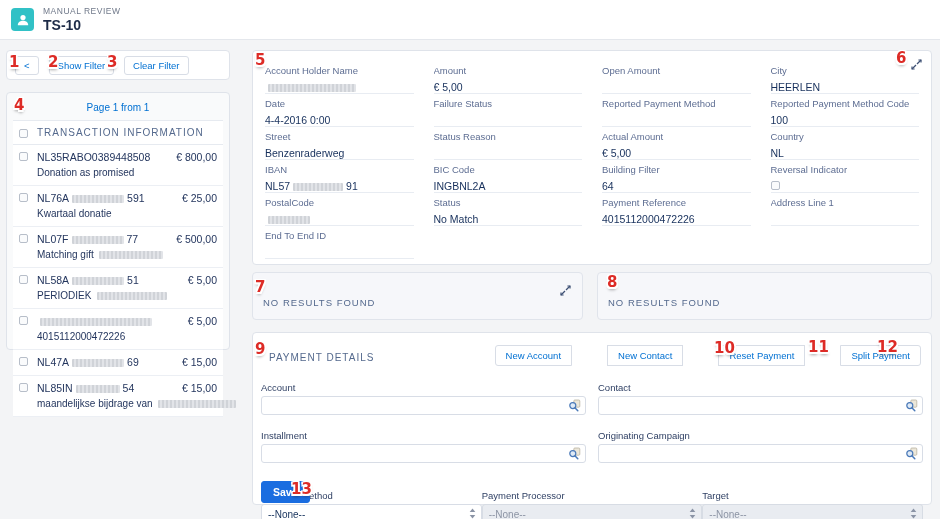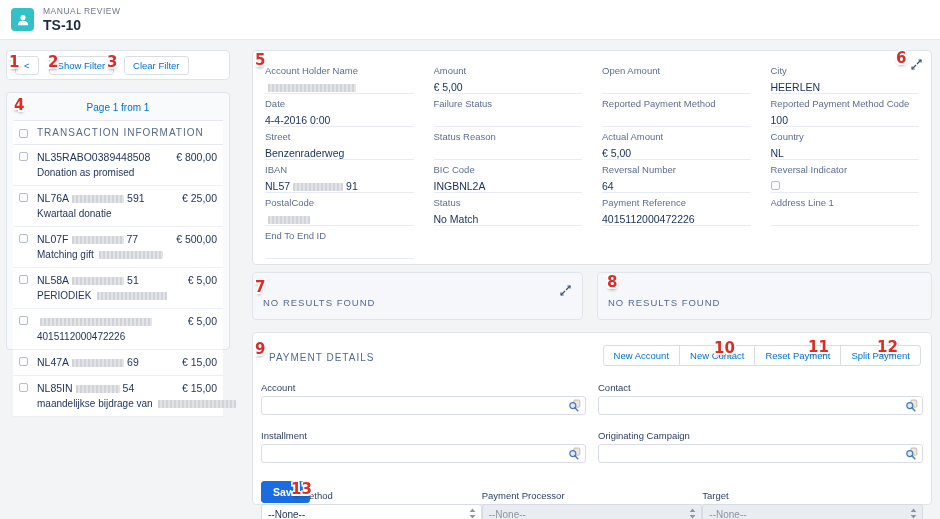--- a/index.html
+++ b/index.html
@@ -51,21 +51,21 @@
   
   .nores { position:absolute; background:#f6f7fa; border:1px solid #e0e4eb; border-radius:4px; }
   .nores-left  { left:252px; top:272px; width:331px; height:48px; }
   .nores-right { left:597px; top:272px; width:335px; height:48px; }
   .nores-label { position:absolute; left:10px; top:24px; font-size:9.5px; letter-spacing:1px; color:#54698d; }
   .nores .expand-btn { top:12px; right:11px; }
 
   
   .pay-panel { left:252px; top:332px; width:680px; height:173px; }
   .pay-title { position:absolute; left:16px; top:19px; font-size:10px; letter-spacing:1px; color:#54698d; }
-  .pay-buttons { position:absolute; right:10px; top:12px; display:flex; }
+  .pay-buttons { position:absolute; right:10px; top:12px; display:flex;gap:36px; }
   .grp-btn { background:#fff; border:1px solid #d8dde6; color:#0070d2; font-size:9.5px;
     padding:4px 10px; margin-left:-1px; font-family:inherit; cursor:pointer; white-space:nowrap; }
   .grp-btn:first-child { border-radius:3px 0 0 3px; margin-left:0; }
   .grp-btn:last-child { border-radius:0 3px 3px 0; }
   .pay-form { position:absolute; left:8px; right:8px; top:46px; }
   .lookups { display:grid; grid-template-columns:1fr 1fr; column-gap:8px; row-gap:6px;gap:12px; }
   .flabel { font-size:9.5px; color:#2e3f63; margin:3px 0 3px; }
   .lookup-box { position:relative; height:19px; border:1px solid #d8dde6; border-radius:3px; background:#fff; }
   .lookup-input { position:absolute; left:0; top:0; width:100%; height:100%; border:none; background:transparent;
     padding:0 22px 0 6px; font-size:10.5px; font-family:inherit; color:#16325c; outline:none; }
@@ -237,21 +237,21 @@
         </div>
         <div class="dcell">
           <div class="dlabel">IBAN</div>
           <div class="dvalue"><span class="seg">NL57</span><span class="redacted" style="width: 50px;"></span><span class="seg">91</span></div>
         </div>
         <div class="dcell">
           <div class="dlabel">BIC Code</div>
           <div class="dvalue"><span class="seg">INGBNL2A</span></div>
         </div>
         <div class="dcell">
-          <div class="dlabel">Reversal Number</div>
+          <div class="dlabel">Building Filter</div>
           <div class="dvalue"><span class="seg">64</span></div>
         </div>
         <div class="dcell">
           <div class="dlabel">Reversal Indicator</div>
           <div class="dvalue"><span class="cb"></span></div>
         </div>
         <div class="dcell">
           <div class="dlabel">PostalCode</div>
           <div class="dvalue"><span class="redacted" style="width: 42px;"></span></div>
         </div>

